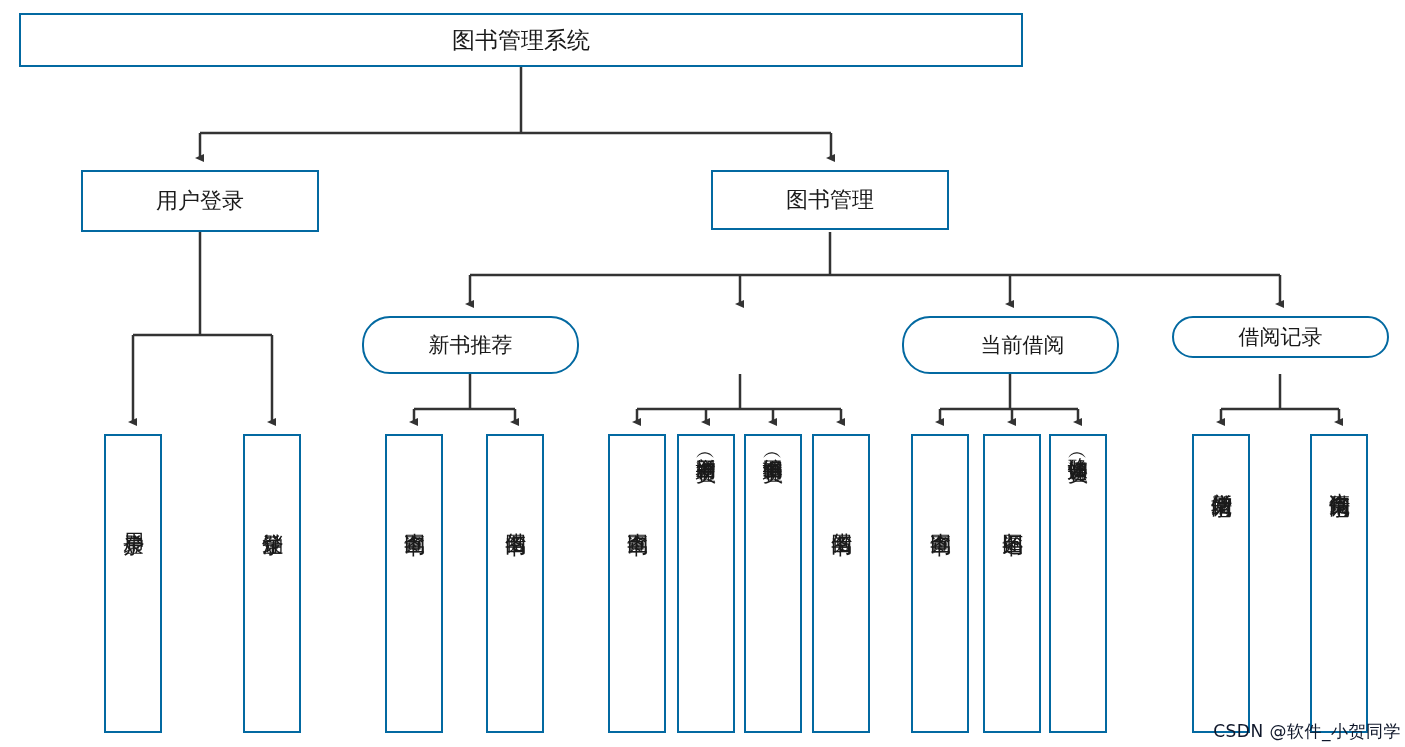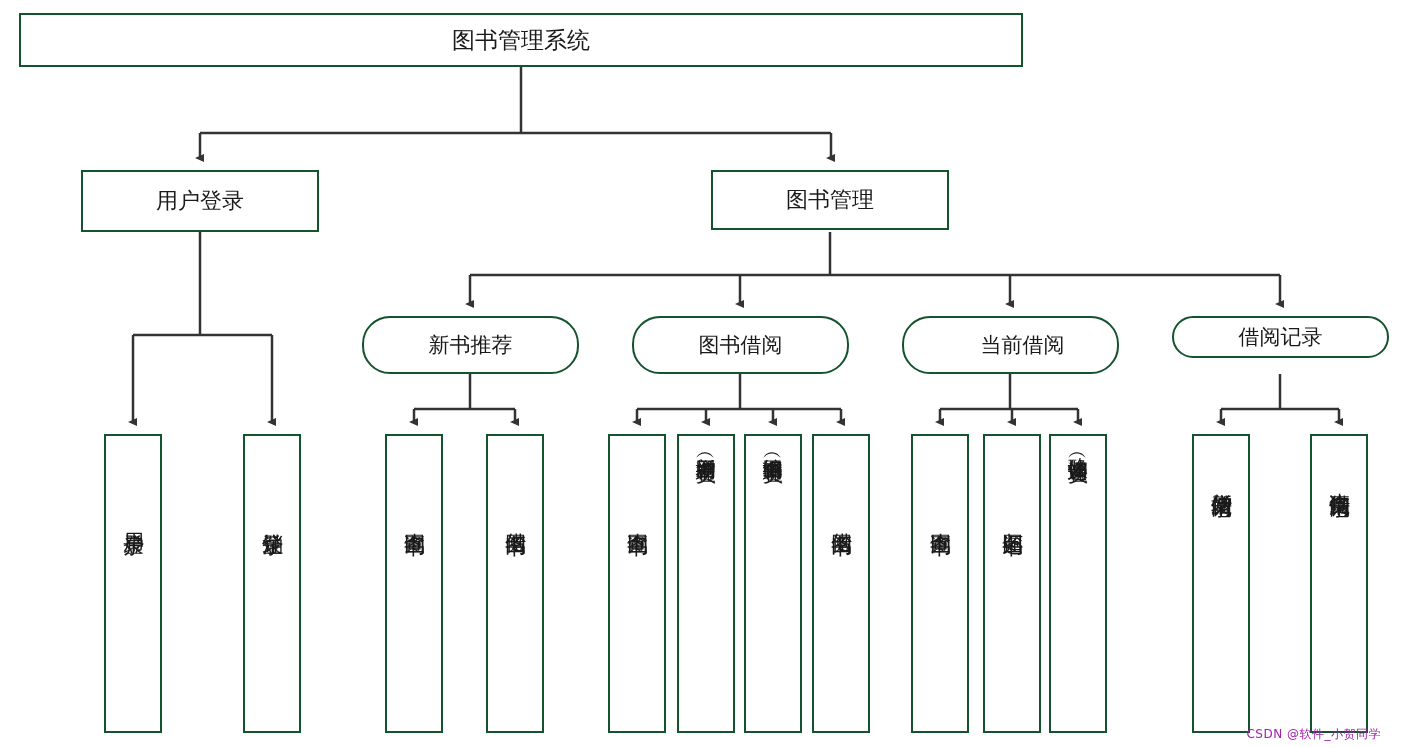--- a/index.html
+++ b/index.html
@@ -21,21 +21,21 @@
     position: absolute;
     left: 0;
     top: 0;
     width: 1405px;
     height: 747px;
     pointer-events: none;
   }
   .node {
     position: absolute;
     box-sizing: border-box;
-    border: 2px solid #14532d;
+    border: 2px solid #0369a1;
     background: #ffffff;
     display: flex;
     align-items: center;
     justify-content: center;
     color: #1a1a1a;
   }
   .node.root {
     font-size: 23px;
   }
   .node.lvl2 {
@@ -58,24 +58,24 @@
     letter-spacing: 1px;
     white-space: nowrap;
     text-align: center;
   }
   .leaf-tall .vtext {
     font-size: 20px;
     line-height: 1.22;
   }
   .watermark {
     position: absolute;
-    right: 24px;
+    right: 4px;
     bottom: 4px;
-    font-size: 12px;
-    color: #a21caf;
+    font-size: 17px;
+    color: #0f172a;
     letter-spacing: 0.5px;
     white-space: nowrap;
   }
 </style>
 </head>
 <body>
 
 <div id="canvas">
 
   <svg class="wires" viewBox="0 0 1405 747" xmlns="http://www.w3.org/2000/svg">
@@ -135,23 +135,20 @@
   <div class="node lvl2" style="left:81px; top:170px; width:238px; height:62px;">
     <span>用户登录</span>
   </div>
   <div class="node lvl2" style="left:711px; top:170px; width:238px; height:60px;">
     <span>图书管理</span>
   </div>
 
   <div class="node lvl3" style="left:362px; top:316px; width:217px; height:58px;">
     <span>新书推荐</span>
   </div>
-  <div class="node lvl3" style="left:632px; top:316px; width:217px; height:58px;">
-    <span>图书借阅</span>
-  </div>
   <div class="node lvl3" style="left:902px; top:316px; width:217px; height:58px;padding-left:24px;">
     <span>当前借阅</span>
   </div>
   <div class="node lvl3" style="left:1172px; top:316px; width:217px; height:42px;">
     <span>借阅记录</span>
   </div>
 
   <div class="node leaf" style="left:104px; top:434px; width:58px; height:299px; padding-top:80px;">
     <span class="vtext">用户登录</span>
   </div>

